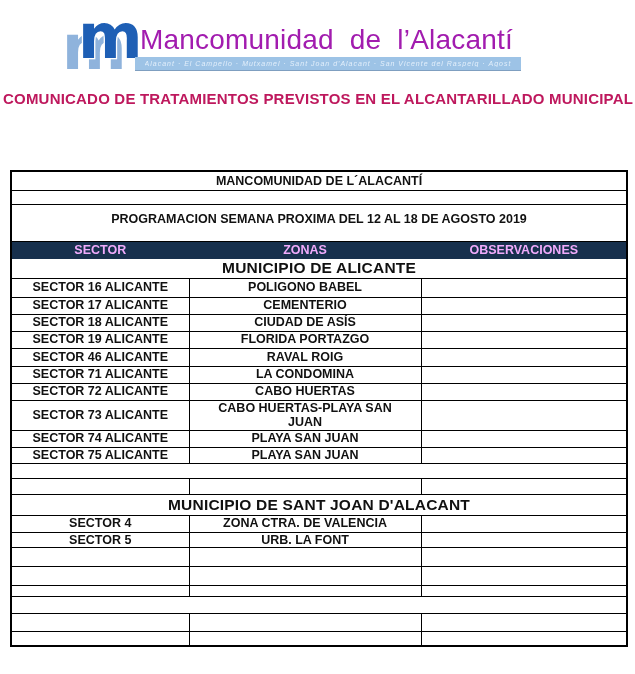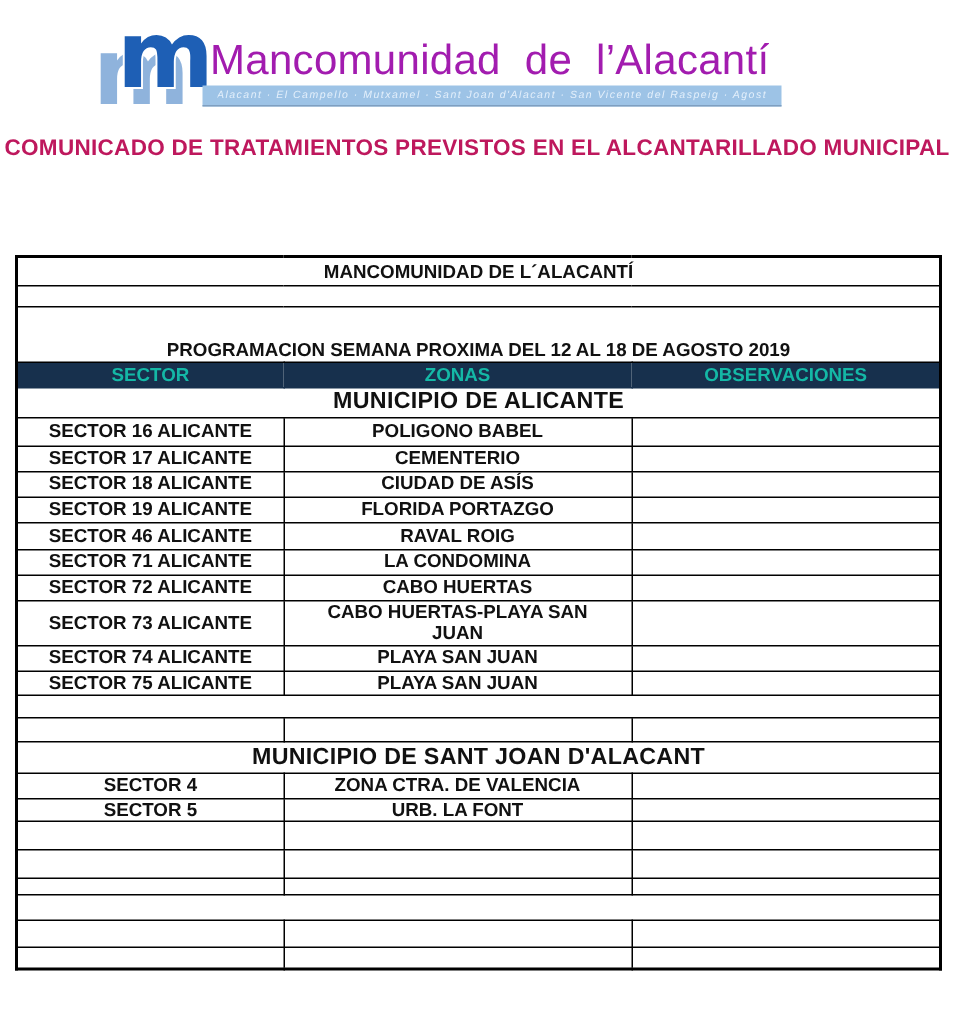--- a/index.html
+++ b/index.html
@@ -42,23 +42,23 @@
     position:absolute;left:10px;top:170px;width:616px;
     border-collapse:collapse;table-layout:fixed;
     border:2.5px solid #000;
   }
   .sched-table td{
     border:1.5px solid #000;
     padding:0 2px;
     overflow:hidden;
   }
   .row-title td{font-weight:bold;font-size:12.5px;text-align:center;vertical-align:middle;}
-  .row-subtitle td{font-weight:bold;font-size:12.5px;text-align:center;vertical-align:top;padding-top:21px;}
+  .row-subtitle td{font-weight:bold;font-size:12.5px;text-align:center;vertical-align:top;padding-top:7px;}
   .row-colheader td{
-    background:#17304D;color:#14b8a6;font-weight:bold;font-size:12.5px;
+    background:#17304D;color:#f0abfc;font-weight:bold;font-size:12.5px;
     text-align:center;vertical-align:middle;border-color:#17304D;
   }
   .row-section td{font-weight:bold;font-size:15.5px;text-align:center;vertical-align:middle;letter-spacing:0.2px;}
   .row-data td{
     font-weight:bold;font-size:12.5px;text-align:center;vertical-align:middle;
     white-space:pre-line;line-height:1.15;
   }
 </style>
 </head>
 <body>

